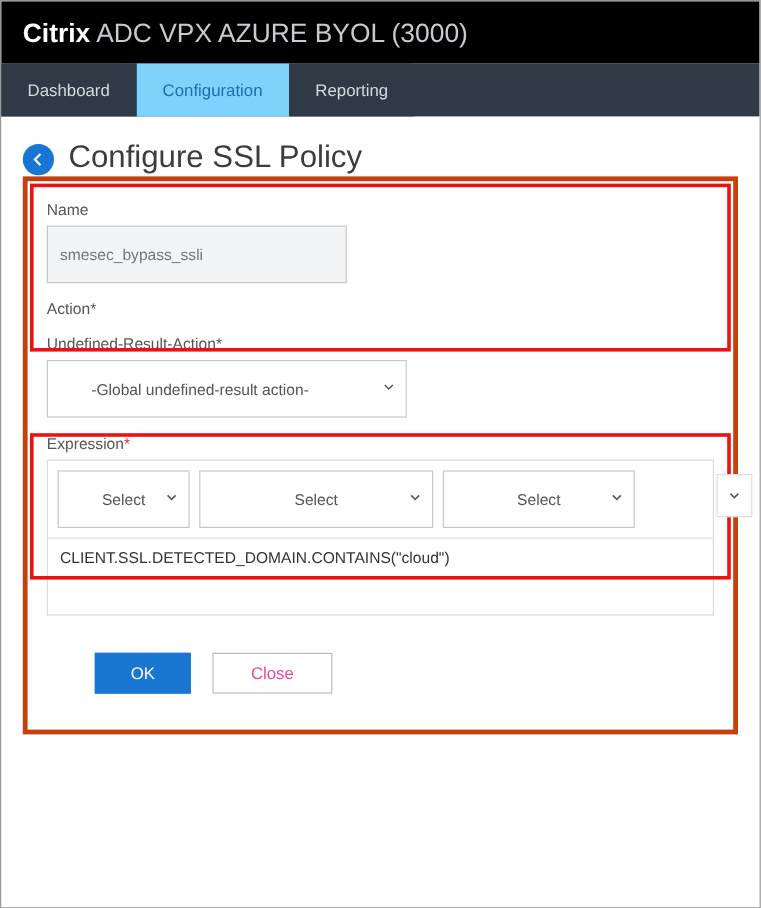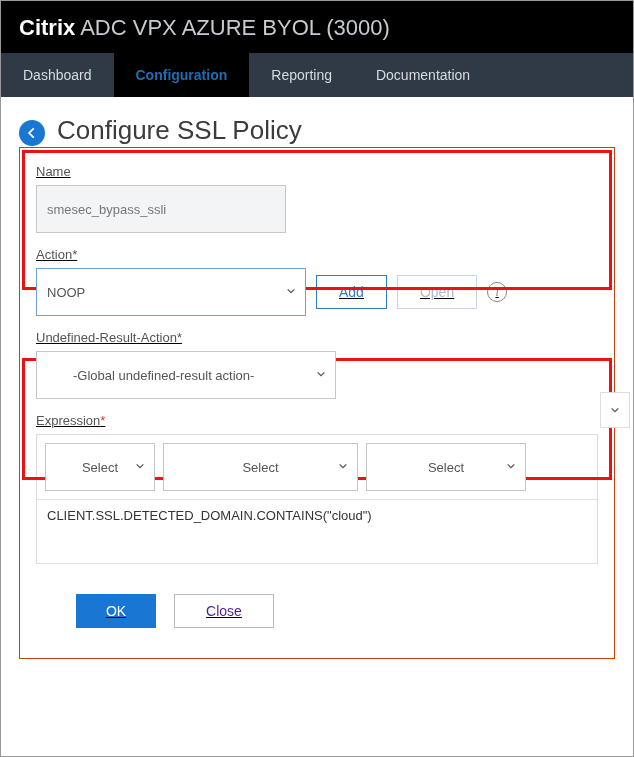--- a/index.html
+++ b/index.html
@@ -30,23 +30,22 @@
     background: #2f3a46;
   }
   .tab {
     padding: 14px 22px;
     font-size: 14px;
     color: #d7dbe0;
     cursor: pointer;
     background: #2f3a46;
   }
   .tab.active {
-    background: #000000;
+    background: #7dd3fc;
     color: #1f6db0;
-    font-weight: bold;
   }
   .page {
     padding: 18px 18px 18px 18px;
   }
   .page-header {
     display: flex;
     align-items: flex-end;
     gap: 12px;
     margin-bottom: 1px;
   }
@@ -60,24 +59,23 @@
     justify-content: center;
     cursor: pointer;
     font-size: 16px;
   }
   .page-title {
     font-size: 26px;
     font-weight: 400;
     color: #3c3c3c;
   }
   .form-box {
-    border: 1px solid #c2410c;
+    border: 4px solid #c2410c;
     padding: 16px 16px 30px 16px;
     position: relative;
-    text-decoration: underline;
   }
   .red-box {
     position: absolute;
     border: 3px solid #e11;
     pointer-events: none;
   }
   .red-box.rb1 {
     top: 2px; left: 2px; right: 2px; height: 140px;
   }
   .red-box.rb2 {
@@ -189,36 +187,35 @@
     resize: none;
     background:#fff;
   }
   .footer-buttons {
     display: flex;
     gap: 18px;
     margin-top: 26px;
     margin-left: 40px;
   }
   .btn.ok { width: 80px; padding:0; }
-  .btn.close-b { border-color:#bbb; color:#4c1d95; width:100px; padding:0; }
+  .btn.close-b { border-color:#bbb; color:#ec4899; width:100px; padding:0; }
 </style>
 </head>
 <body>
 
 <div class="topbar">
   <span class="brand">
     <span class="brand-strong">Citrix</span><span> ADC VPX AZURE BYOL (3000)</span>
   </span>
 </div>
 
 <div class="tabs">
   <div class="tab">Dashboard</div>
   <div class="tab active">Configuration</div>
   <div class="tab">Reporting</div>
-  <div class="tab">Documentation</div>
 </div>
 
 <div class="page">
   <div class="page-header">
     <div class="back-btn">
       <svg width="14" height="14" viewBox="0 0 24 24" fill="none" stroke="#fff" stroke-width="3">
           <path d="M15 4 L7 12 L15 20"></path>
         </svg>
     </div>
     <h1 class="page-title">Configure SSL Policy</h1>
@@ -228,33 +225,20 @@
     <div class="red-box rb1"></div>
     <div class="red-box rb2"></div>
 
     <div class="row">
       <div class="field-label">Name</div>
       <input class="text-input" style="width: 250px;" disabled="" value="smesec_bypass_ssli">
     </div>
 
     <div class="row">
       <div class="field-label">Action*</div>
-      <div class="action-row">
-        <div class="select-wrapper" style="width:270px">
-          <input class="select-input" style="width: 100%; border-color: rgb(111, 162, 209);" readonly="" value="NOOP">
-          <span class="chevron">
-            <svg width="10" height="10" viewBox="0 0 24 24" fill="none" stroke="#555" stroke-width="3">
-                <path d="M4 8 L12 16 L20 8"></path>
-              </svg>
-          </span>
-        </div>
-        <button class="btn">Add</button>
-        <button class="btn disabled">Open</button>
-        <div class="info-icon">i</div>
-      </div>
     </div>
 
     <div class="row">
       <div class="field-label">Undefined-Result-Action*</div>
       <div class="select-wrapper" style="width:300px">
         <input class="select-input" style="width: 100%; padding-left: 36px;" readonly="" value="-Global undefined-result action-">
         <span class="chevron">
           <svg width="10" height="10" viewBox="0 0 24 24" fill="none" stroke="#555" stroke-width="3">
               <path d="M4 8 L12 16 L20 8"></path>
             </svg>

